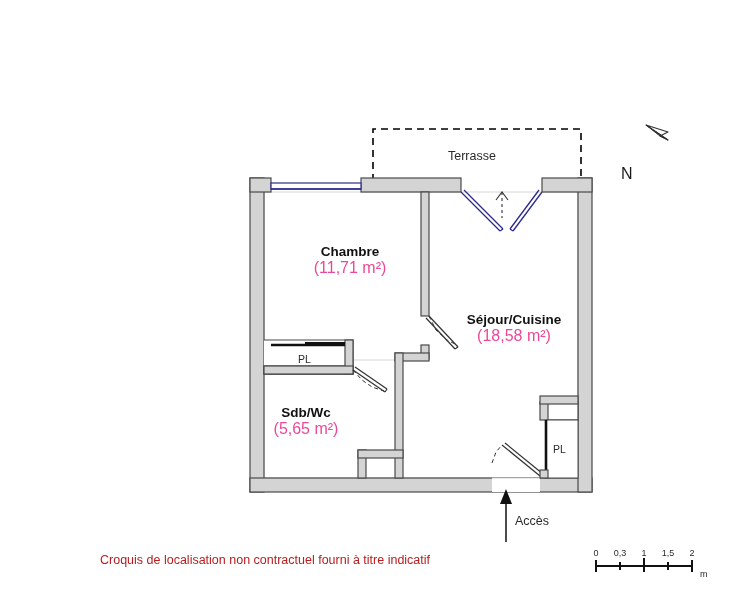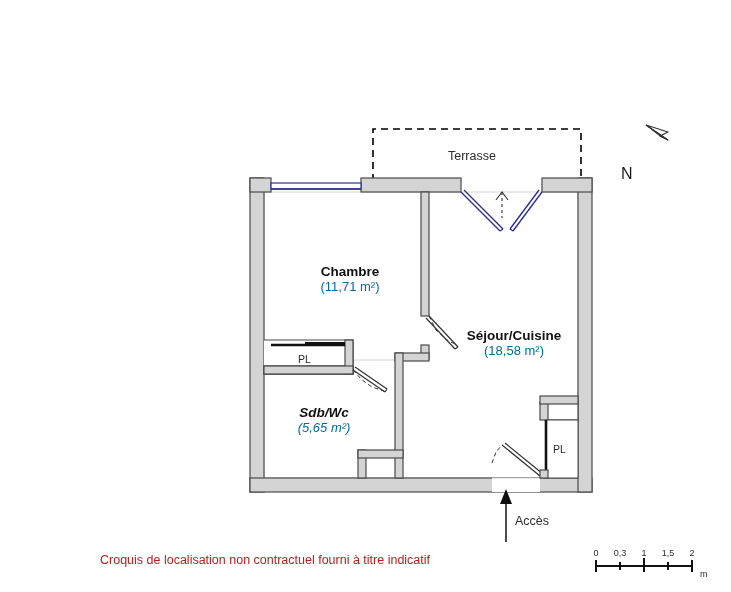--- a/index.html
+++ b/index.html
@@ -33,23 +33,23 @@
     white-space: nowrap;
     line-height: 1.15;
   }
   .room-name {
     font-size: 13.5px;
     font-weight: bold;
     color: #111111;
     text-align: center;
   }
   .room-area {
-    font-size: 13px;
+    font-size: 16px;
     font-weight: normal;
-    color: #0369a1;
+    color: #ec4899;
     text-align: center;
   }
   .room-block {
     position: absolute;
     text-align: center;
     transform: translateX(-50%);
   }
   .plain-text {
     font-size: 12.5px;
     color: #2b2b2b;
@@ -213,31 +213,31 @@
       <line x1="620" y1="562" x2="620" y2="570"></line>
       <line x1="644" y1="558" x2="644" y2="572"></line>
       <line x1="668" y1="562" x2="668" y2="570"></line>
       <line x1="692" y1="560" x2="692" y2="572"></line>
     </g>
 
   </svg>
 
   <div class="lbl plain-text" style="left:448px; top:149px;">Terrasse</div>
 
-  <div class="room-block" style="left:350px; top:264px;">
+  <div class="room-block" style="left:350px; top:244px;">
     <div class="room-name">Chambre</div>
     <div class="room-area">(11,71 m²)</div>
   </div>
 
-  <div class="room-block" style="left:514px; top:328px;">
+  <div class="room-block" style="left:514px; top:312px;">
     <div class="room-name">Séjour/Cuisine</div>
     <div class="room-area">(18,58 m²)</div>
   </div>
 
-  <div class="room-block" style="left:324px; top:405px;font-style:italic;">
+  <div class="room-block" style="left:306px; top:405px;">
     <div class="room-name">Sdb/Wc</div>
     <div class="room-area">(5,65 m²)</div>
   </div>
 
   <div class="lbl closet-text" style="left:298px; top:353px;">PL</div>
 
   <div class="lbl closet-text" style="left:553px; top:443px;">PL</div>
 
   <div class="lbl plain-text" style="left:515px; top:514px;">Accès</div>
 

